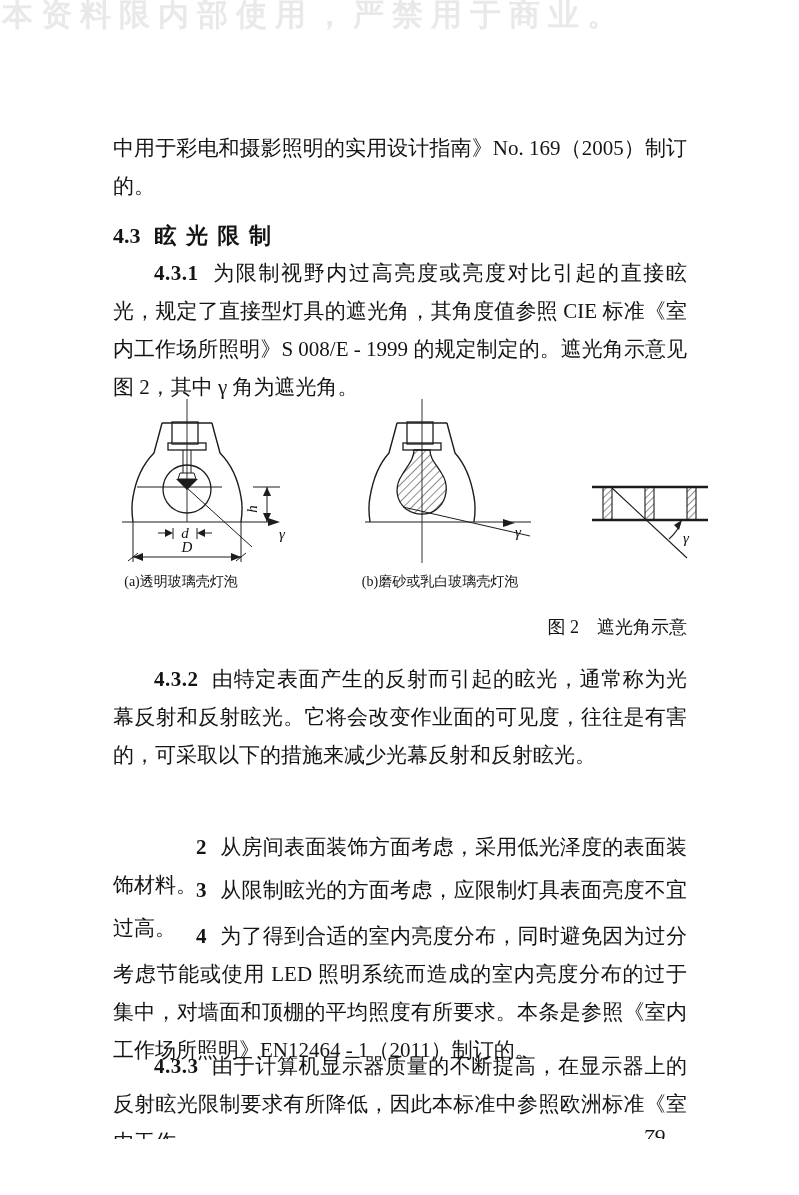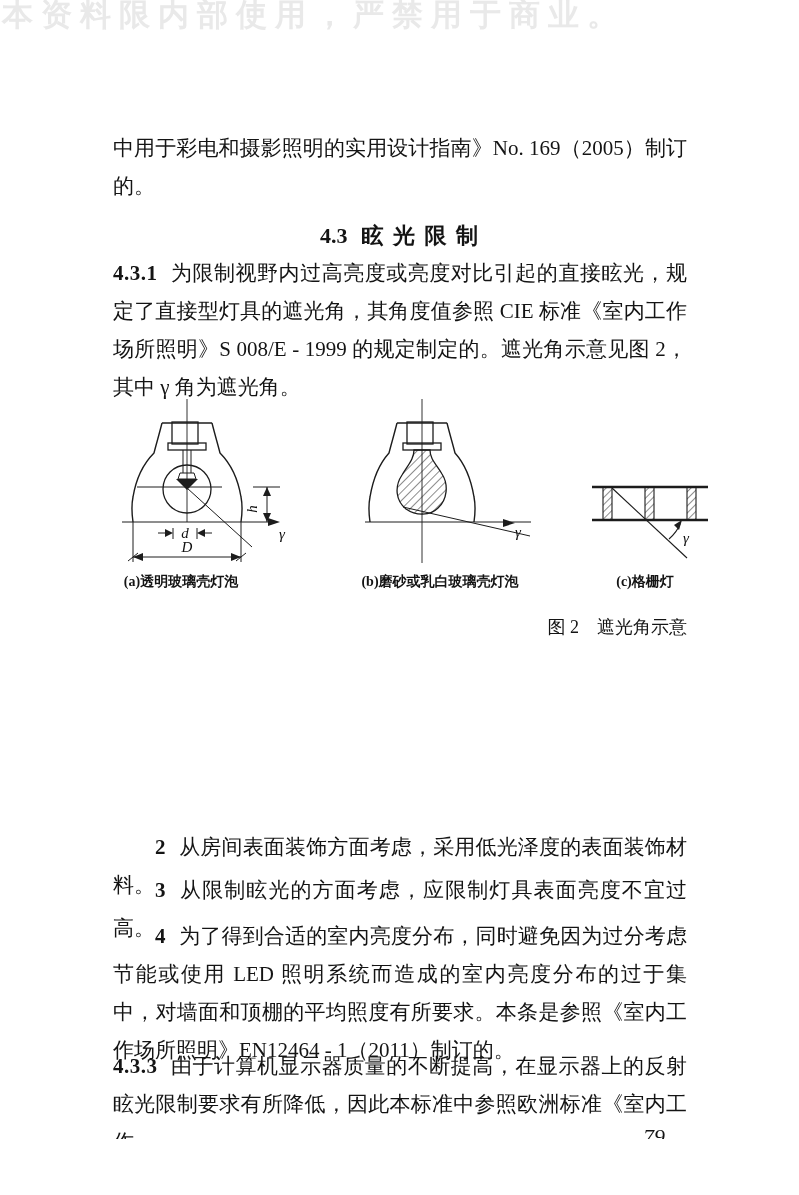--- a/index.html
+++ b/index.html
@@ -10,32 +10,32 @@
   }
   .watermark{
     position:absolute;left:2px;top:-6px;white-space:nowrap;
     font-family:"Liberation Sans","DejaVu Sans",sans-serif;
     font-size:31px;letter-spacing:8px;color:#e9e9e9;font-weight:bold;
   }
   .block{
     position:absolute;left:113px;width:574px;
     font-size:21px;line-height:38px;text-align:justify;
   }
-  .num{font-weight:bold;margin-right:13px;letter-spacing:0.5px;}
+  .num{font-weight:bold;margin-right:13px;letter-spacing:0.5px;margin-left:41px;}
   .item{text-indent:2em;}
   .heading{
-    position:absolute;left:113px;top:222px;width:574px;text-align:center;
+    position:absolute;left:113px;top:222px;width:574px;text-align:left;
     font-weight:normal;font-size:22px;line-height:28px;
   }
   .heading .hnum{margin-right:14px;}
   .heading .htitle{letter-spacing:2px;}
   .figsvg{position:absolute;}
   .figcap{
     position:absolute;top:572px;width:200px;text-align:center;
-    font-weight:bold;font-size:14px;line-height:20px;white-space:nowrap;
+    font-weight:normal;font-size:14px;line-height:20px;white-space:nowrap;
   }
   .figtitle{
     position:absolute;left:113px;top:615px;width:574px;text-align:right;
     font-size:18px;line-height:24px;
   }
   .pagenum{
     position:absolute;left:643px;top:1124px;
     font-style:italic;font-size:22px;
   }
   .footer{
@@ -152,24 +152,26 @@
     <g fill="#1c1c1c" stroke="none">
       <polygon points="99,52 91,57 96,62"></polygon>
     </g>
     <g font-size="15" font-style="italic" fill="#111">
       <text x="100" y="75">γ</text>
     </g>
   </svg>
 
   <div class="figcap" style="left:81px">(a)透明玻璃壳灯泡</div>
   <div class="figcap" style="left:340px">(b)磨砂或乳白玻璃壳灯泡</div>
-  <div class="figcap" style="left:545px">(c)格栅灯</div>
 
   <div class="figtitle">图 2　遮光角示意</div>
 
+  <div class="block" style="top:660px">
+    <b class="num">4.3.2</b><span>由特定表面产生的反射而引起的眩光，通常称为光幕反射和反射眩光。它将会改变作业面的可见度，往往是有害的，可采取以下的措施来减少光幕反射和反射眩光。</span>
+  </div>
 
 
   <div class="block item" style="top:828px">
     <b class="num">2</b><span>从房间表面装饰方面考虑，采用低光泽度的表面装饰材料。</span>
   </div>
 
   <div class="block item" style="top:871px">
     <b class="num">3</b><span>从限制眩光的方面考虑，应限制灯具表面亮度不宜过高。</span>
   </div>
 

